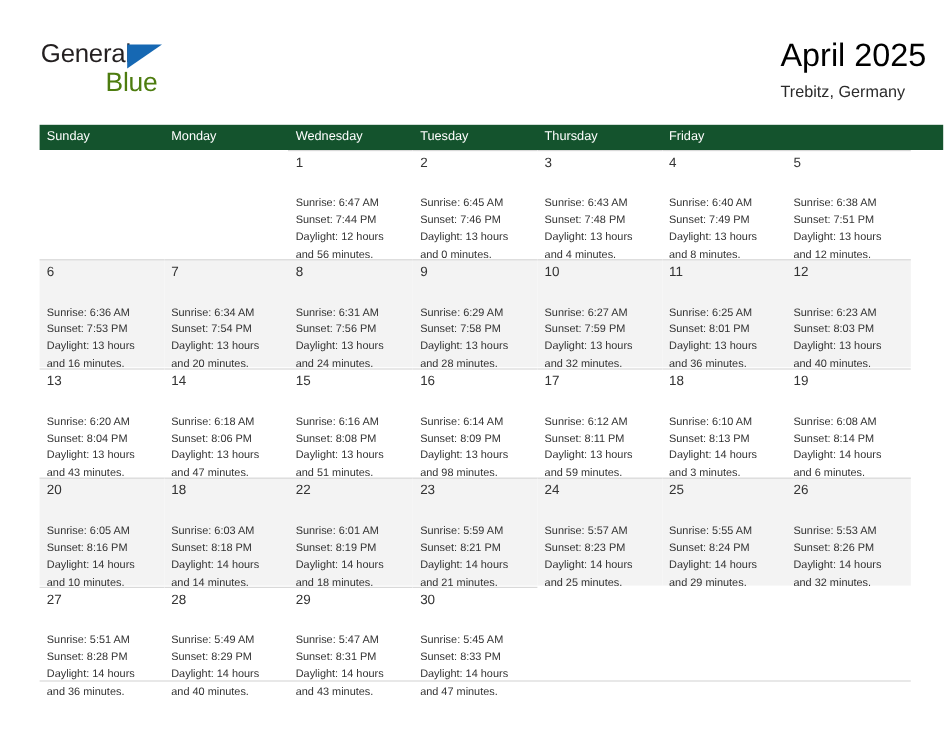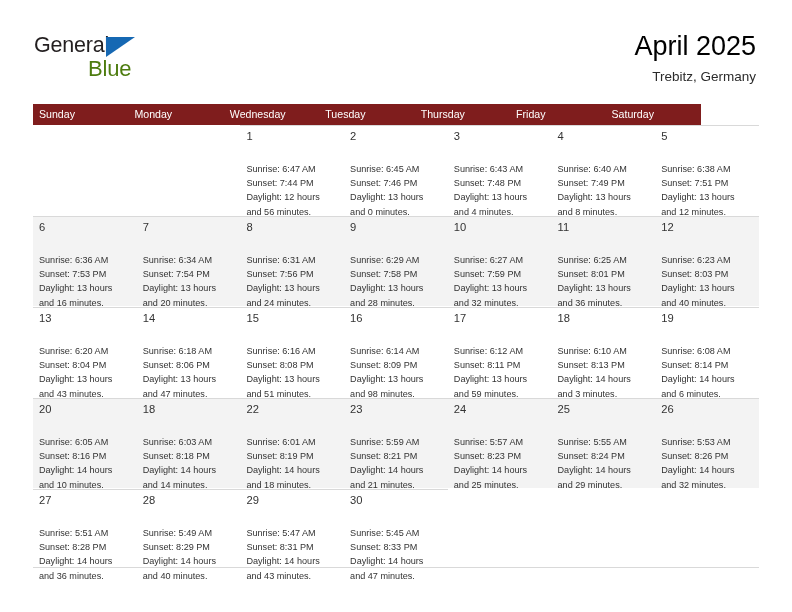--- a/index.html
+++ b/index.html
@@ -58,23 +58,22 @@
     position: absolute;
     left: 54px;
     top: 23px;
     font-size: 22px;
     letter-spacing: -0.2px;
     color: #4d7c0f;
     font-family: "Liberation Sans", sans-serif;
   }
   .title-block {
     position: absolute;
-    right: 36px;
+    right: 20px;
     top: 30px;
-    text-align: right;
   }
   .cal-title {
     font-size: 27px;
     color: #000000;
     line-height: 32px;
     white-space: nowrap;
   }
   .cal-subtitle {
     margin-top: 6px;
     font-size: 13.5px;
@@ -85,23 +84,23 @@
 
   
   .calendar {
     position: absolute;
     left: 33px;
     top: 104px;
     width: 726px;
   }
   .weekdays {
     display: flex;
-    width: 668px;
+    width: 753px;
     height: 21px;
-    background: #7f1d1d;
+    background: #14532d;
   }
   .weekday {
     width: 103.71px;
     box-sizing: border-box;
     padding-left: 6px;
     color: #ffffff;
     font-size: 10.6px;
     line-height: 21px;
     white-space: nowrap;
   }
@@ -171,21 +170,20 @@
   </div>
 
   <div class="calendar">
     <div class="weekdays">
         <div class="weekday">Sunday</div>
         <div class="weekday">Monday</div>
         <div class="weekday">Wednesday</div>
         <div class="weekday">Tuesday</div>
         <div class="weekday">Thursday</div>
         <div class="weekday">Friday</div>
-        <div class="weekday">Saturday</div>
       </div>
     <div class="weeks">
         <div class="week plain">
           <div class="day-cell empty">
             <div class="day-num"></div>
           </div>
           <div class="day-cell empty">
             <div class="day-num"></div>
           </div>
           <div class="day-cell has-content">

